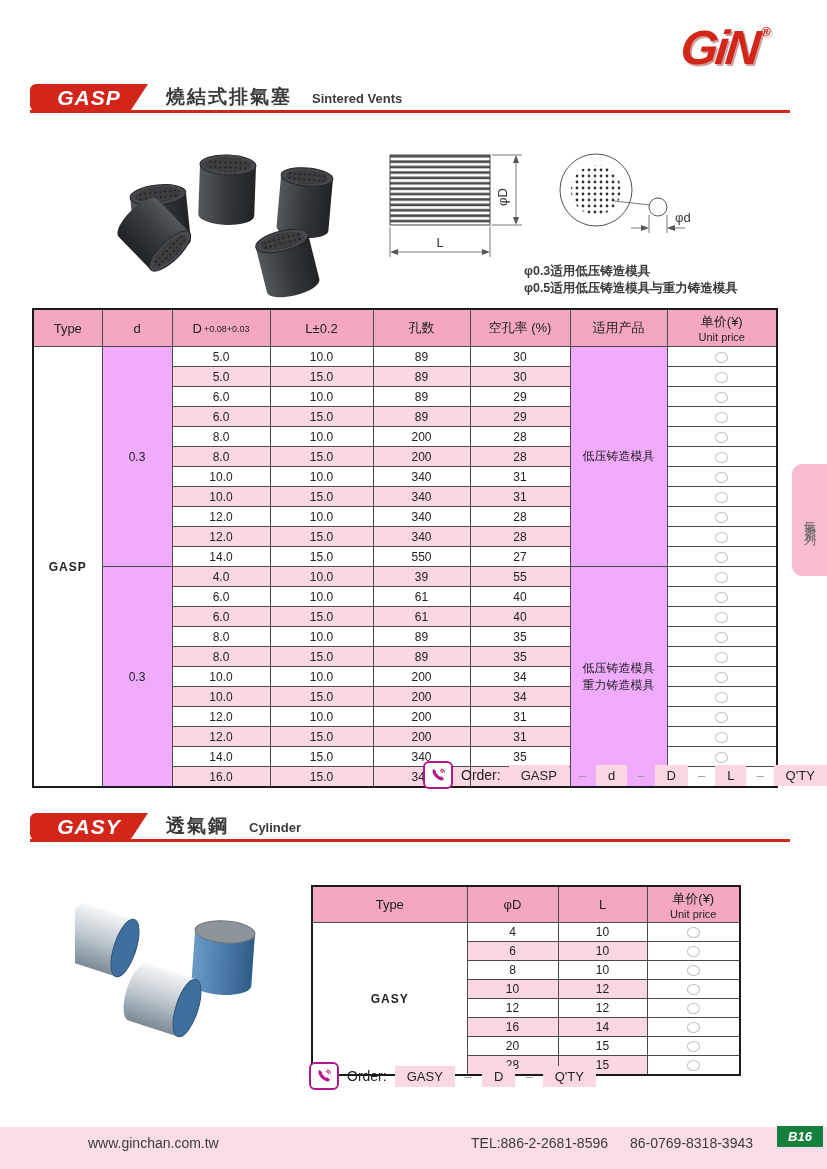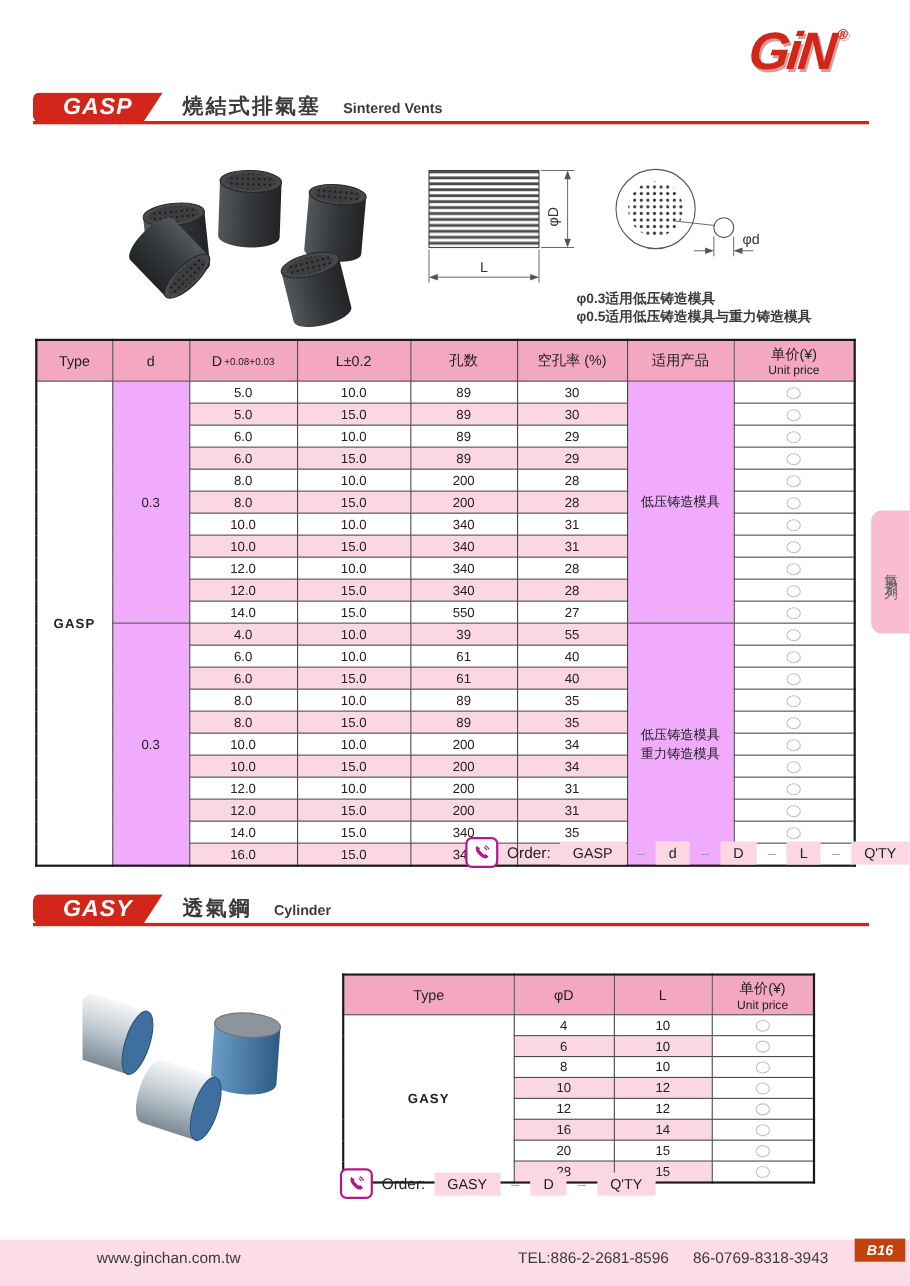--- a/index.html
+++ b/index.html
@@ -65,21 +65,21 @@
   .side-tab{position:absolute;left:792px;top:464px;width:35px;height:112px;background:#f9bcd3;
             border-radius:10px 0 0 10px;display:flex;align-items:center;justify-content:center;
             writing-mode:vertical-rl;text-orientation:upright;font-size:12px;color:#666;
             letter-spacing:4px;}
 
   
   .footer{position:absolute;left:0;top:1127px;width:827px;height:42px;background:#fbdce8;}
   .footer .site{position:absolute;left:88px;top:8px;font-size:14px;color:#3b3b3b;}
   .footer .tels{position:absolute;right:74px;top:8px;font-size:14px;color:#3b3b3b;
                 display:flex;gap:22px;}
-  .page-no{position:absolute;right:4px;top:-1px;width:46px;height:21px;background:#c2410c;
+  .page-no{position:absolute;right:4px;top:-1px;width:46px;height:21px;background:#15803d;
            color:#fff;font-weight:bold;font-style:italic;font-size:13px;
            display:flex;align-items:center;justify-content:center;}
 </style>
 </head>
 <body>
 
 <div class="page">
 
   <div class="logo">
     <span>GiN</span><sup>®</sup>

